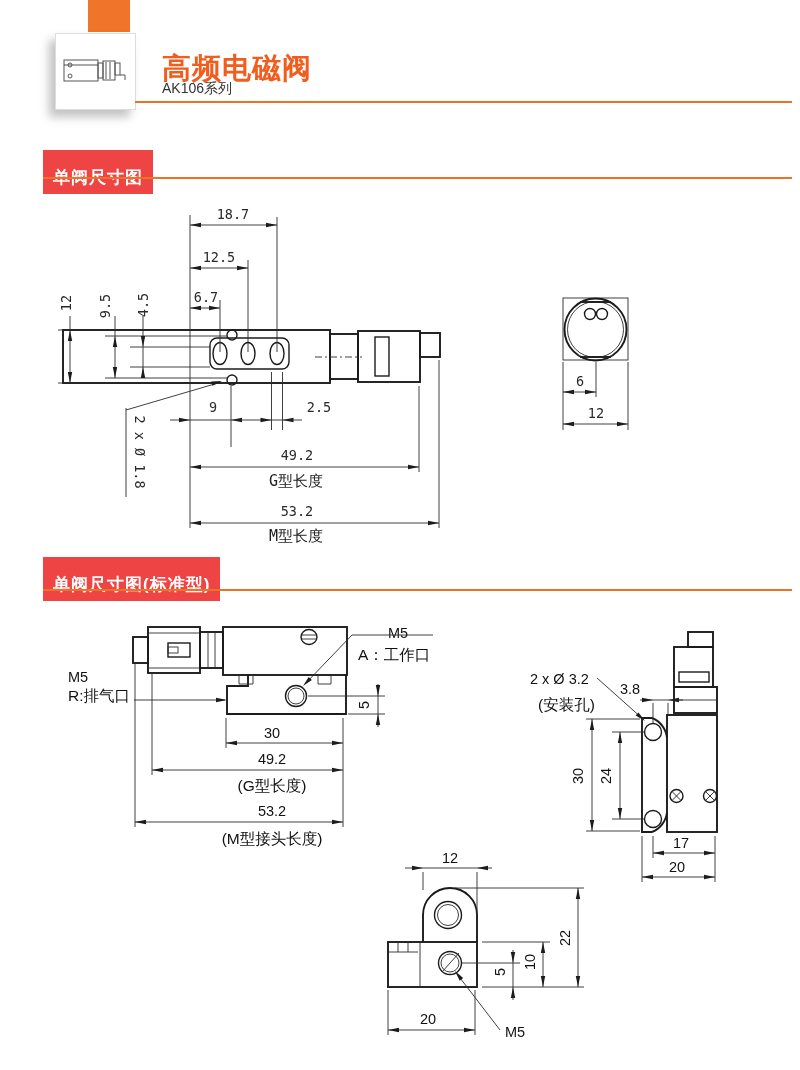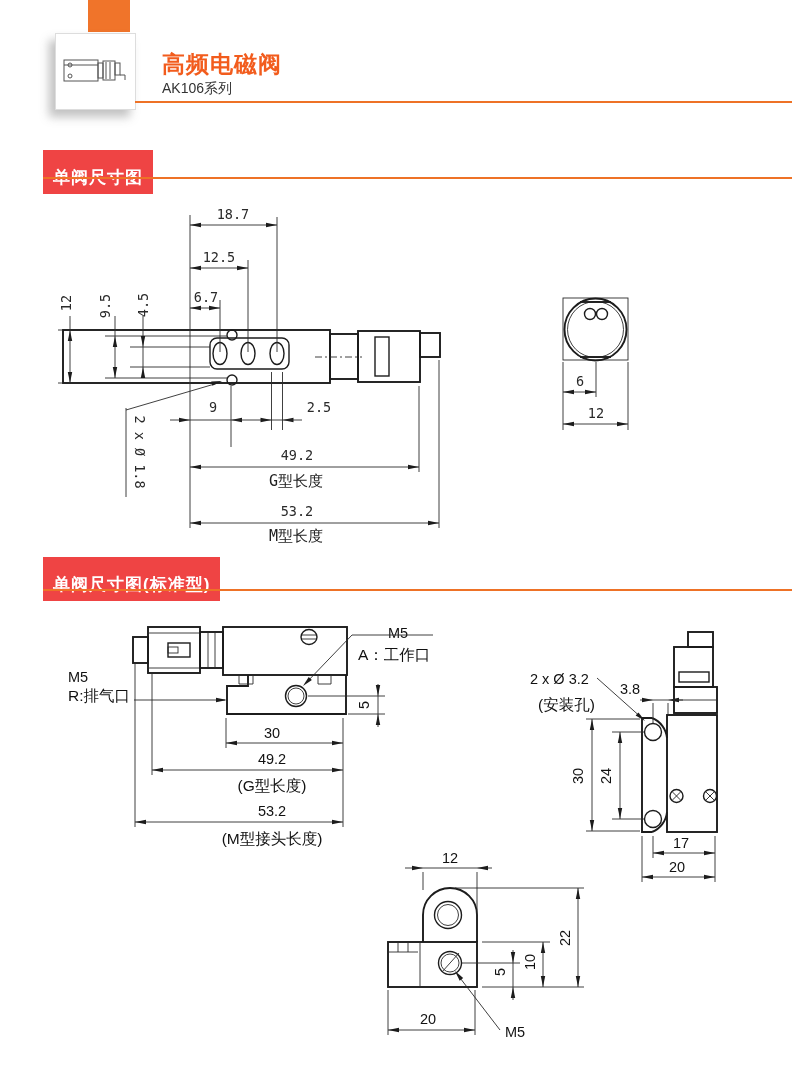--- a/index.html
+++ b/index.html
@@ -1,21 +1,21 @@
 <!DOCTYPE html>
 <html><head>
 <meta charset="utf-8">
 <style>
   html,body{margin:0;padding:0;background:#fff;}
   body{width:800px;height:1070px;position:relative;font-family:"Liberation Sans",sans-serif;overflow:hidden;}
   .abs{position:absolute;}
   .tab{left:88px;top:0;width:42px;height:32px;background:#f0742a;}
   .card{left:55px;top:33px;width:79px;height:75px;background:#fff;border:1px solid #ddd;
         box-shadow:-6px 7px 9px rgba(120,120,120,.45);}
-  .title{left:162px;top:49px;font-size:23px;font-weight:bold;color:#f25c1d;letter-spacing:1px;}
+  .title{left:162px;top:49px;font-size:29px;font-weight:bold;color:#f25c1d;letter-spacing:1px;}
   .series{left:162px;top:80px;font-size:14px;color:#333;}
   .hrule{height:2px;background:#ee7226;}
   .rule-head{left:135px;top:101px;width:657px;}
   .badge{background:#ef4444;color:#fff;font-size:17px;font-weight:bold;padding:16px 10px 5px 10px;letter-spacing:1px;}
   .badge1{left:43px;top:150px;}
   .badge2{left:43px;top:557px;}
   .rule1{left:43px;top:177px;width:749px;}
   .rule2{left:43px;top:589px;width:749px;}
   svg{position:absolute;overflow:visible;}
   .ol{fill:none;stroke:#1c1c1c;stroke-width:1.9;}

